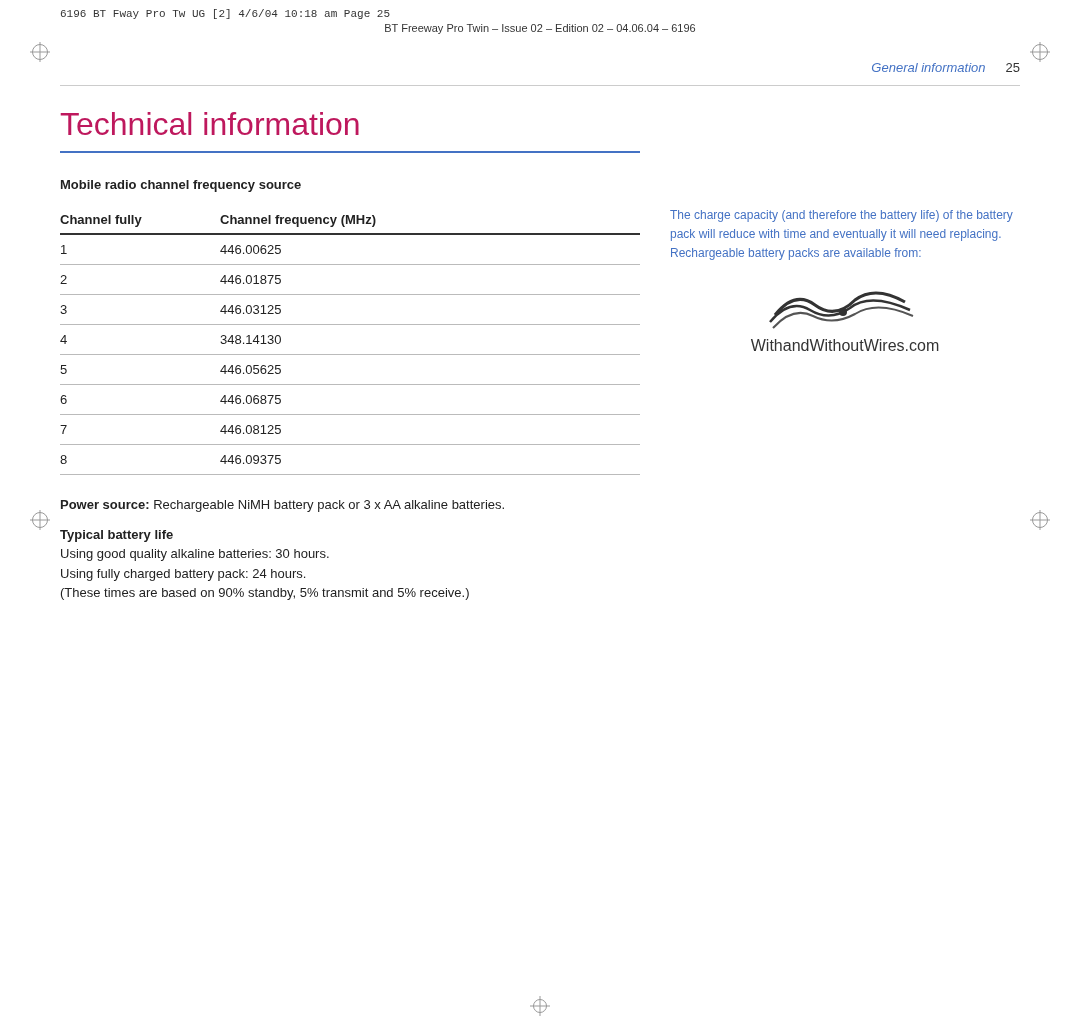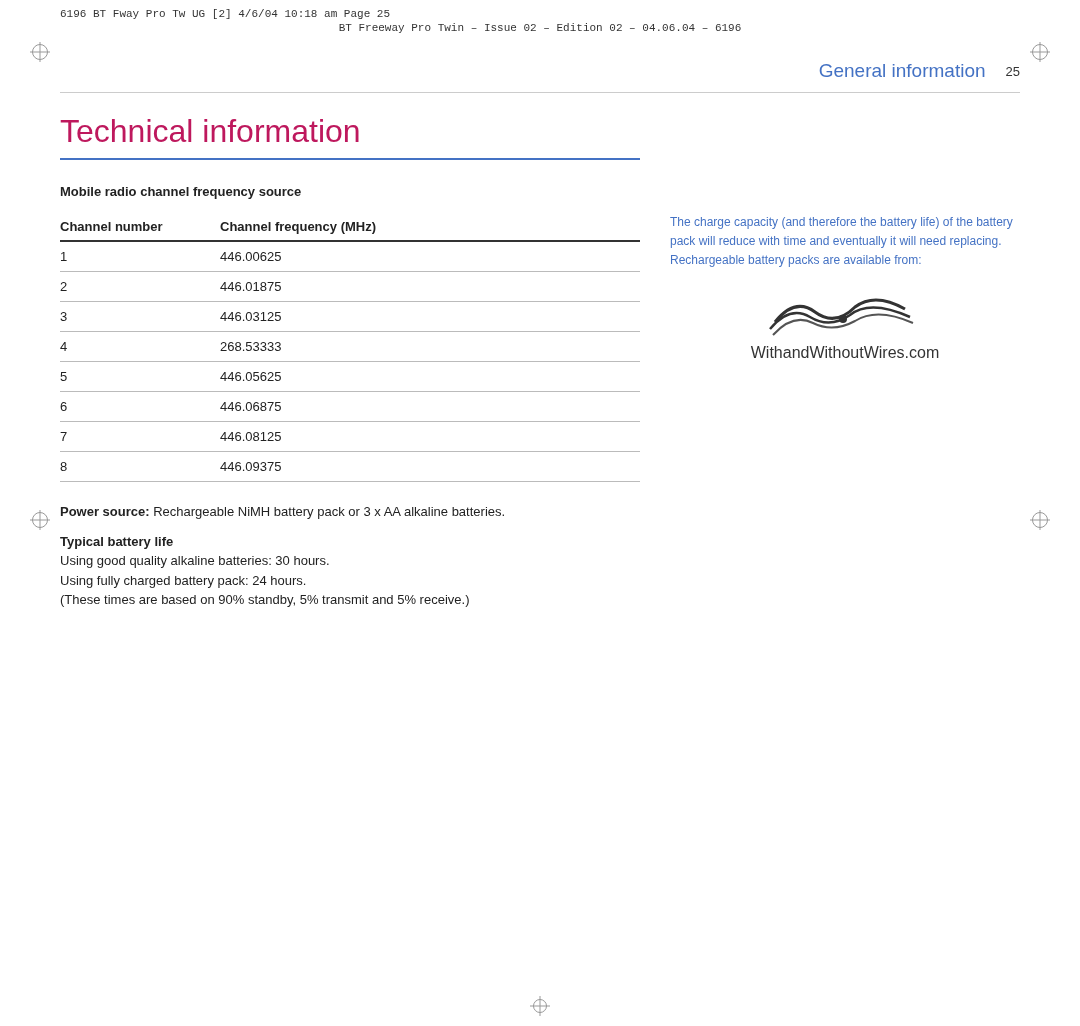--- a/index.html
+++ b/index.html
@@ -37,21 +37,21 @@
 
     .top-bar-line1 {
       text-align: left;
       padding-left: 60px;
       font-family: 'Courier New', monospace;
       font-size: 11px;
     }
 
     .top-bar-line2 {
       text-align: center;
-      font-family: Liberation Mono, monospace;
+      font-family: Liberation Sans, sans-serif;
       font-size: 11px;
       color: #333;
       margin-top: 2px;
     }
 
     
     .reg-mark {
       position: absolute;
       width: 20px;
       height: 20px;
@@ -111,21 +111,22 @@
     }
 
     .page-header-right {
       display: flex;
       align-items: center;
       gap: 20px;
     }
 
     .section-title-header {
       color: #4472C4;
-      font-size: 19px;
+      font-size: 13px;
+      font-style: italic;
       margin-left: 46px;
     }
 
     .page-number {
       font-size: 13px;
       color: #333;
     }
 
     
     .main-columns {
@@ -288,40 +289,40 @@
 
       <div class="left-column">
 
         <h1 class="tech-title">Technical information</h1>
 
         <p class="chart-title">Mobile radio channel frequency source</p>
 
         <table class="freq-table">
           <thead>
             <tr>
-              <th>Channel number</th>
+              <th>Channel fully</th>
               <th>Channel frequency (MHz)</th>
             </tr>
           </thead>
           <tbody id="freq-table-body">
           <tr>
                 <td>1</td>
                 <td>446.00625</td>
               </tr>
               <tr>
                 <td>2</td>
                 <td>446.01875</td>
               </tr>
               <tr>
                 <td>3</td>
                 <td>446.03125</td>
               </tr>
               <tr>
                 <td>4</td>
-                <td>268.53333</td>
+                <td>348.14130</td>
               </tr>
               <tr>
                 <td>5</td>
                 <td>446.05625</td>
               </tr>
               <tr>
                 <td>6</td>
                 <td>446.06875</td>
               </tr>
               <tr>

